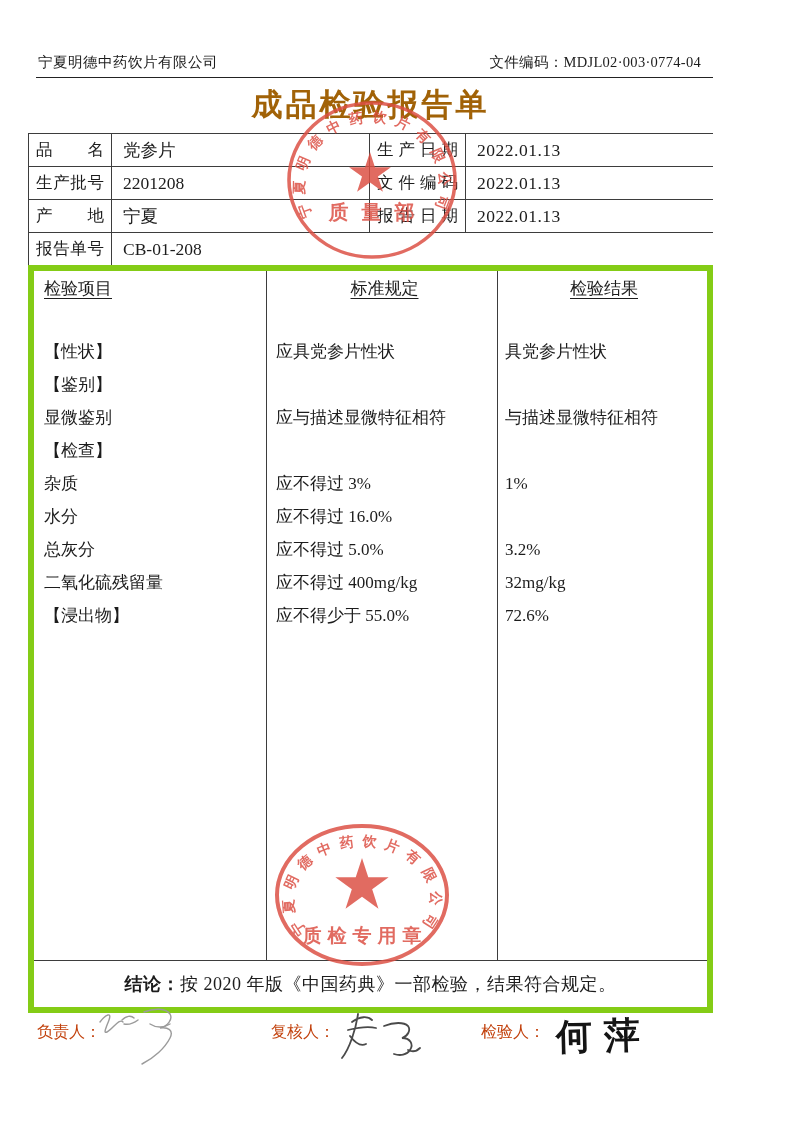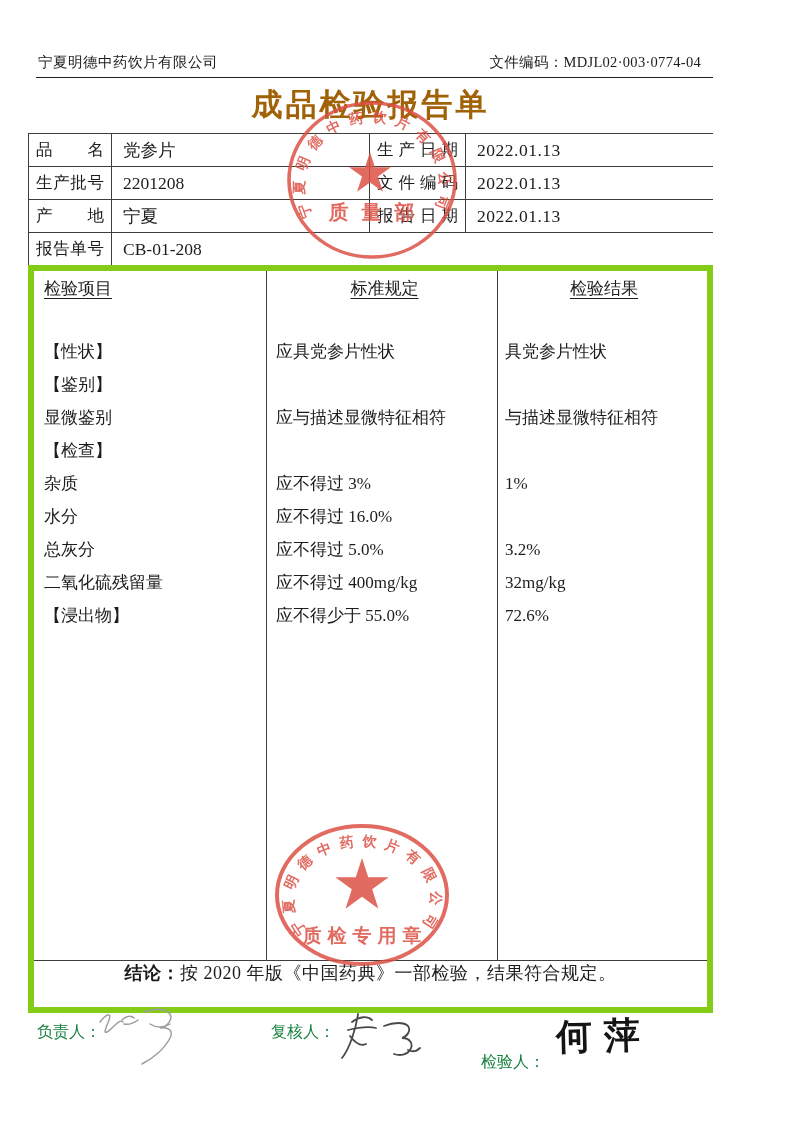--- a/index.html
+++ b/index.html
@@ -42,25 +42,25 @@
   .rhead .hd{text-decoration:underline;text-underline-offset:4px;}
   .rhead .c2,.rhead .c3{text-align:center;}
   .rrow.line{height:33px;}
   .rrow.tall{height:99px;}
   .rrow.tall .c2,.rrow.tall .c3{
     white-space:normal;font-size:14px;line-height:33px;letter-spacing:0px;
   }
   .rrow.fill{flex:1 1 auto;}
   .rconclusion{
     flex:0 0 auto;height:47px;border-top:1px solid #3d3d3d;box-sizing:border-box;
-    display:flex;justify-content:center;font-size:18px;letter-spacing:.5px;
+    display:flex;align-items:center;justify-content:center;font-size:18px;letter-spacing:.5px;
   }
   .rconclusion b{font-weight:bold;}
   
-  .sig-label{position:absolute;font-size:16px;color:#15803d;}
+  .sig-label{position:absolute;font-size:16px;color:#c2410c;}
   .sig-svg{position:absolute;}
   .inspector-name{
     position:absolute;left:556px;top:1012px;font-size:36px;font-weight:600;color:#141414;
     letter-spacing:12px;transform:rotate(-1.5deg);font-family:"Liberation Serif","DejaVu Serif",serif;
   }
   
   .stamp{position:absolute;pointer-events:none;opacity:.84;}
 </style>
 </head>
 <body>
@@ -179,21 +179,21 @@
   </svg>
 
   <div class="sig-label" style="left:271px;top:1022px;">复核人：</div>
   <svg class="sig-svg" style="left:338px;top:1008px;" width="95" height="60" viewBox="0 0 95 60" xmlns="http://www.w3.org/2000/svg">
     <g fill="none" stroke="#4a4a4a" stroke-width="1.8" stroke-linecap="round">
       <path d="M14,14 c8,-6 16,-6 20,-2 m-24,10 c8,-2 20,-4 28,-2 m-18,-14 c-2,14 -8,34 -16,44 m8,-22 c6,8 12,10 16,8"></path>
       <path d="M46,18 c10,-4 20,-4 24,0 c3,4 0,10 -6,12 c8,0 12,6 8,12 c-3,5 -10,6 -16,4 m14,-4 c4,2 8,2 12,-2"></path>
     </g>
   </svg>
 
-  <div class="sig-label" style="left:481px;top:1022px;margin-top:30px;">检验人：</div>
+  <div class="sig-label" style="left:481px;top:1022px;">检验人：</div>
   <div class="inspector-name">何萍</div>
 
   <svg class="stamp" style="left:282px;top:96px;" width="180" height="168" viewBox="282 96 180 168" xmlns="http://www.w3.org/2000/svg" xmlns:xlink="http://www.w3.org/1999/xlink">
     <defs>
       <path id="arcA" d="M 312.2,214.7 A 68,63 0 1 1 431.8,214.7" fill="none"></path>
     </defs>
     <ellipse cx="372" cy="180" rx="83" ry="77" fill="none" stroke="#dc4f44" stroke-width="3.6"></ellipse>
     <text font-size="14" fill="#dc4f44" letter-spacing="8.5" font-weight="bold" font-family="Liberation Serif, DejaVu Serif, serif">
       <textPath href="#arcA" xlink:href="#arcA" startOffset="50%" text-anchor="middle">宁夏明德中药饮片有限公司</textPath>
     </text>

